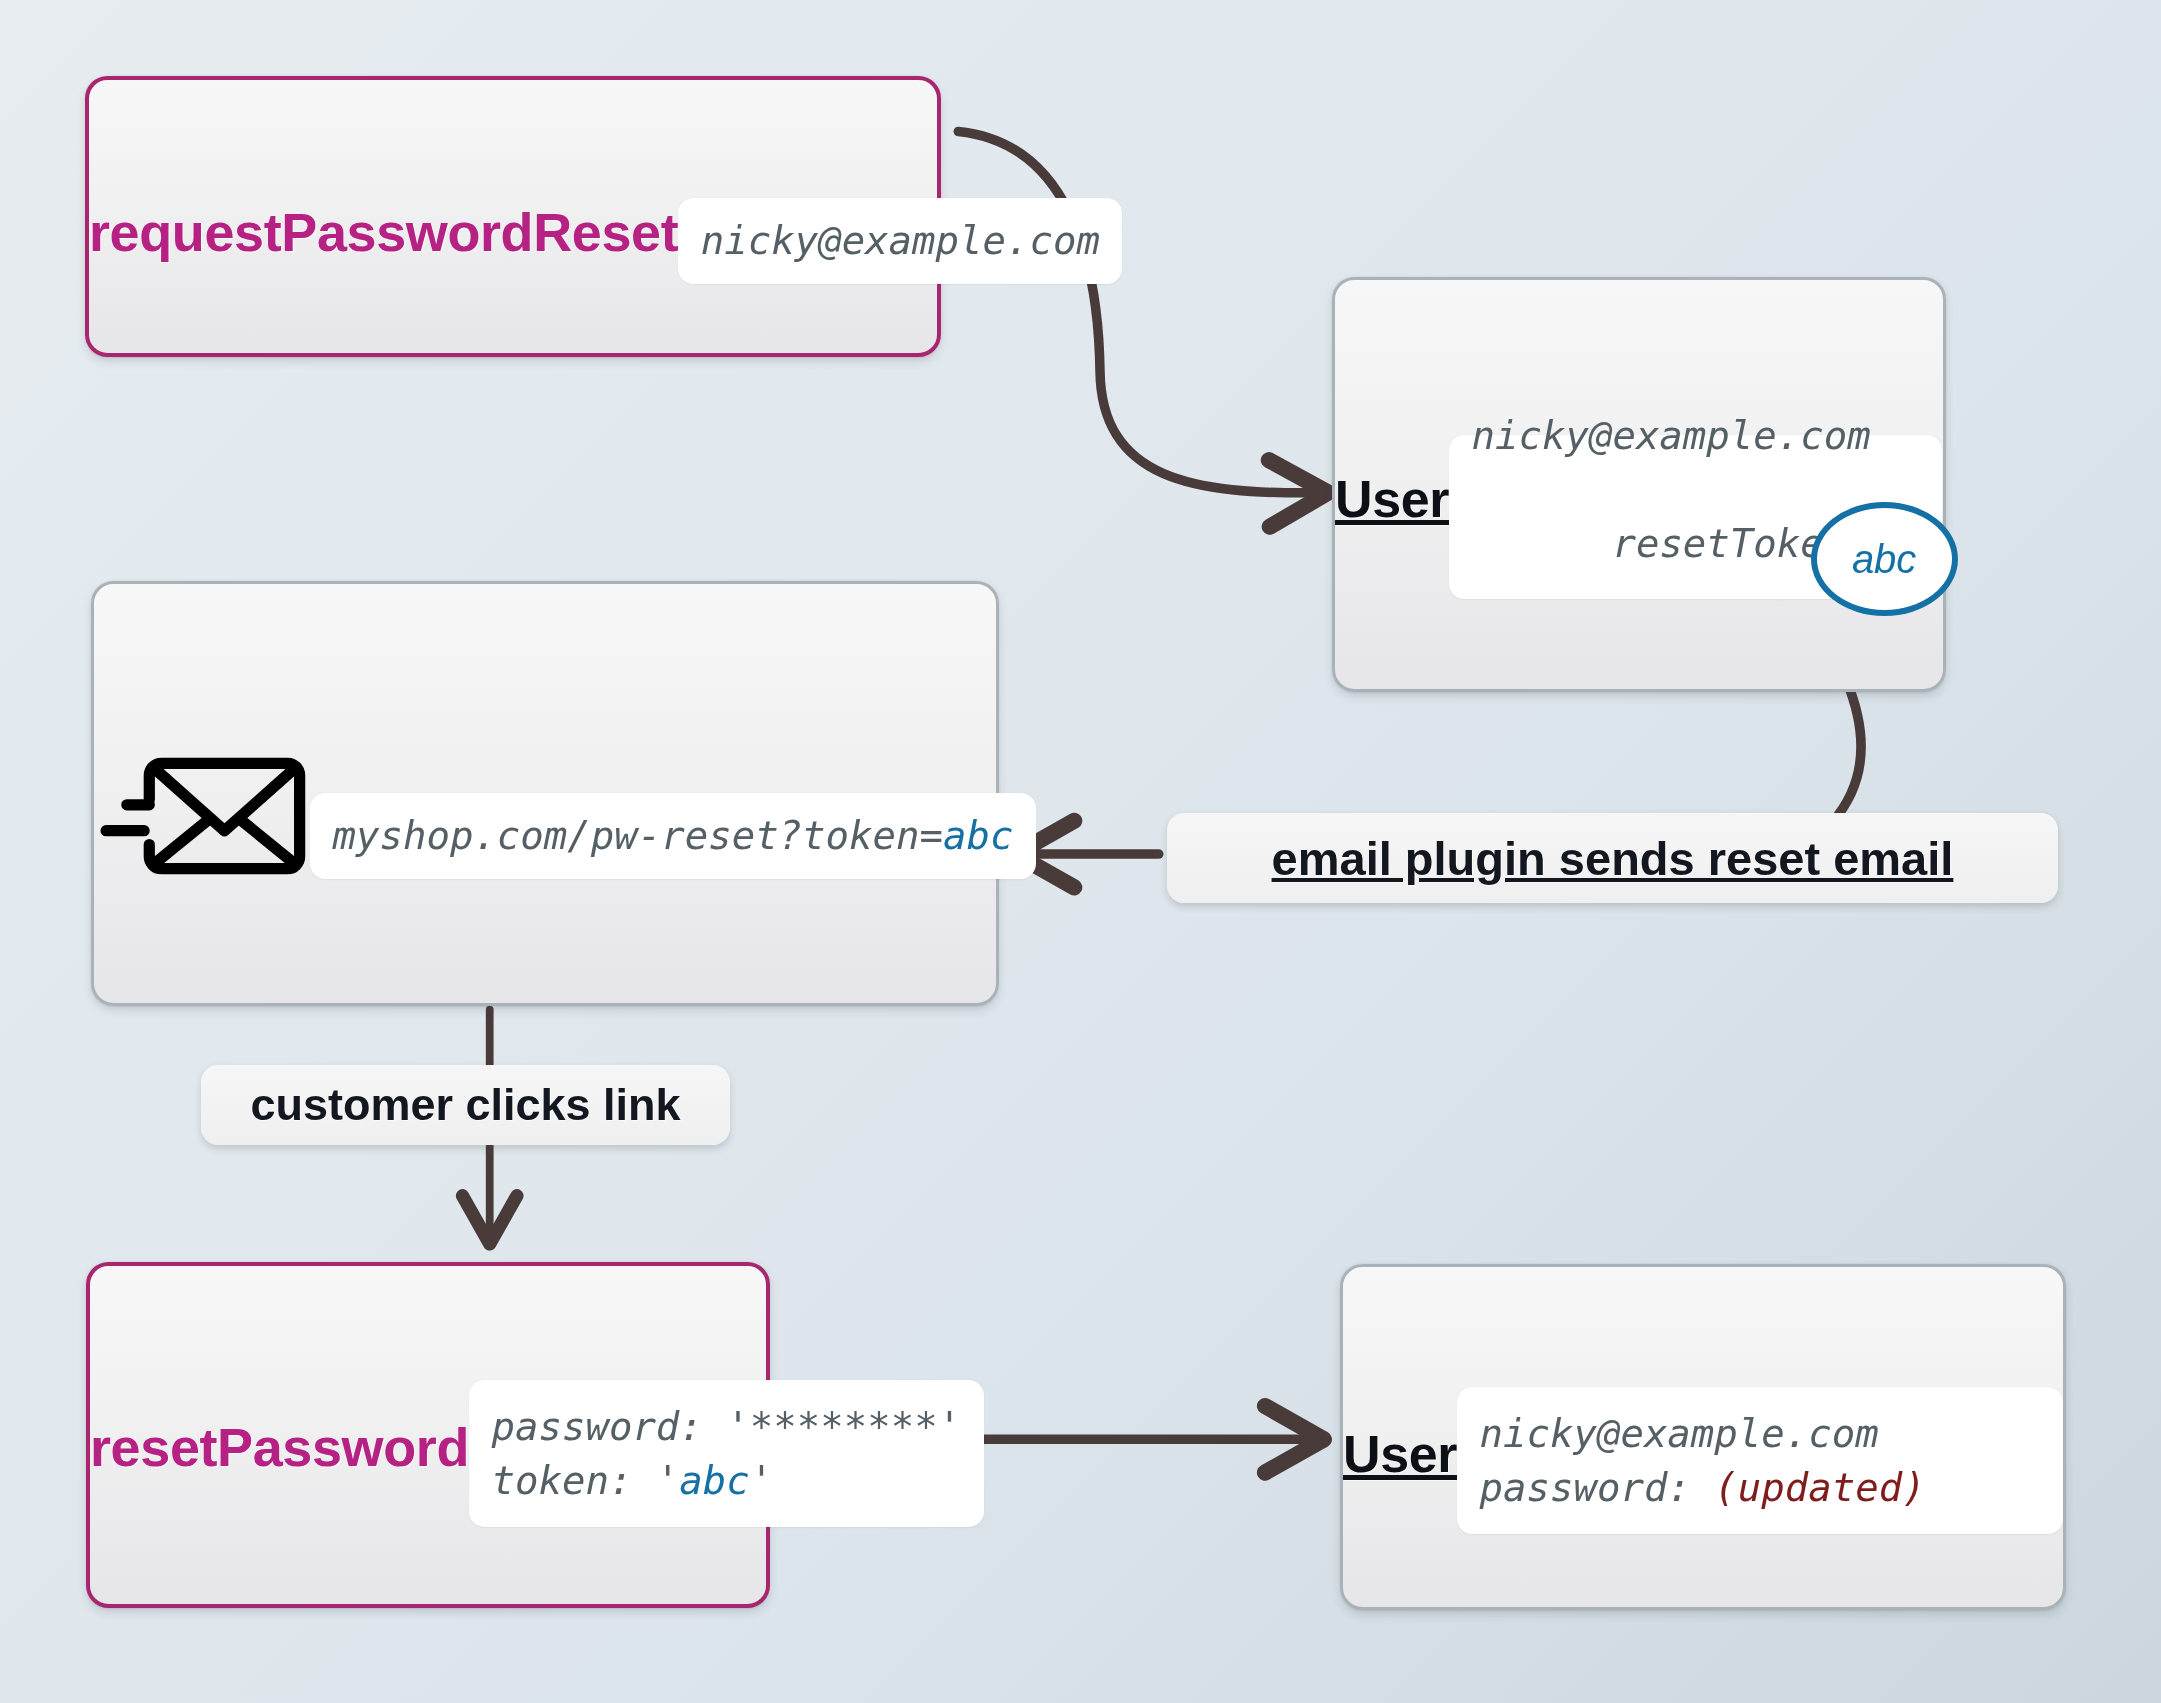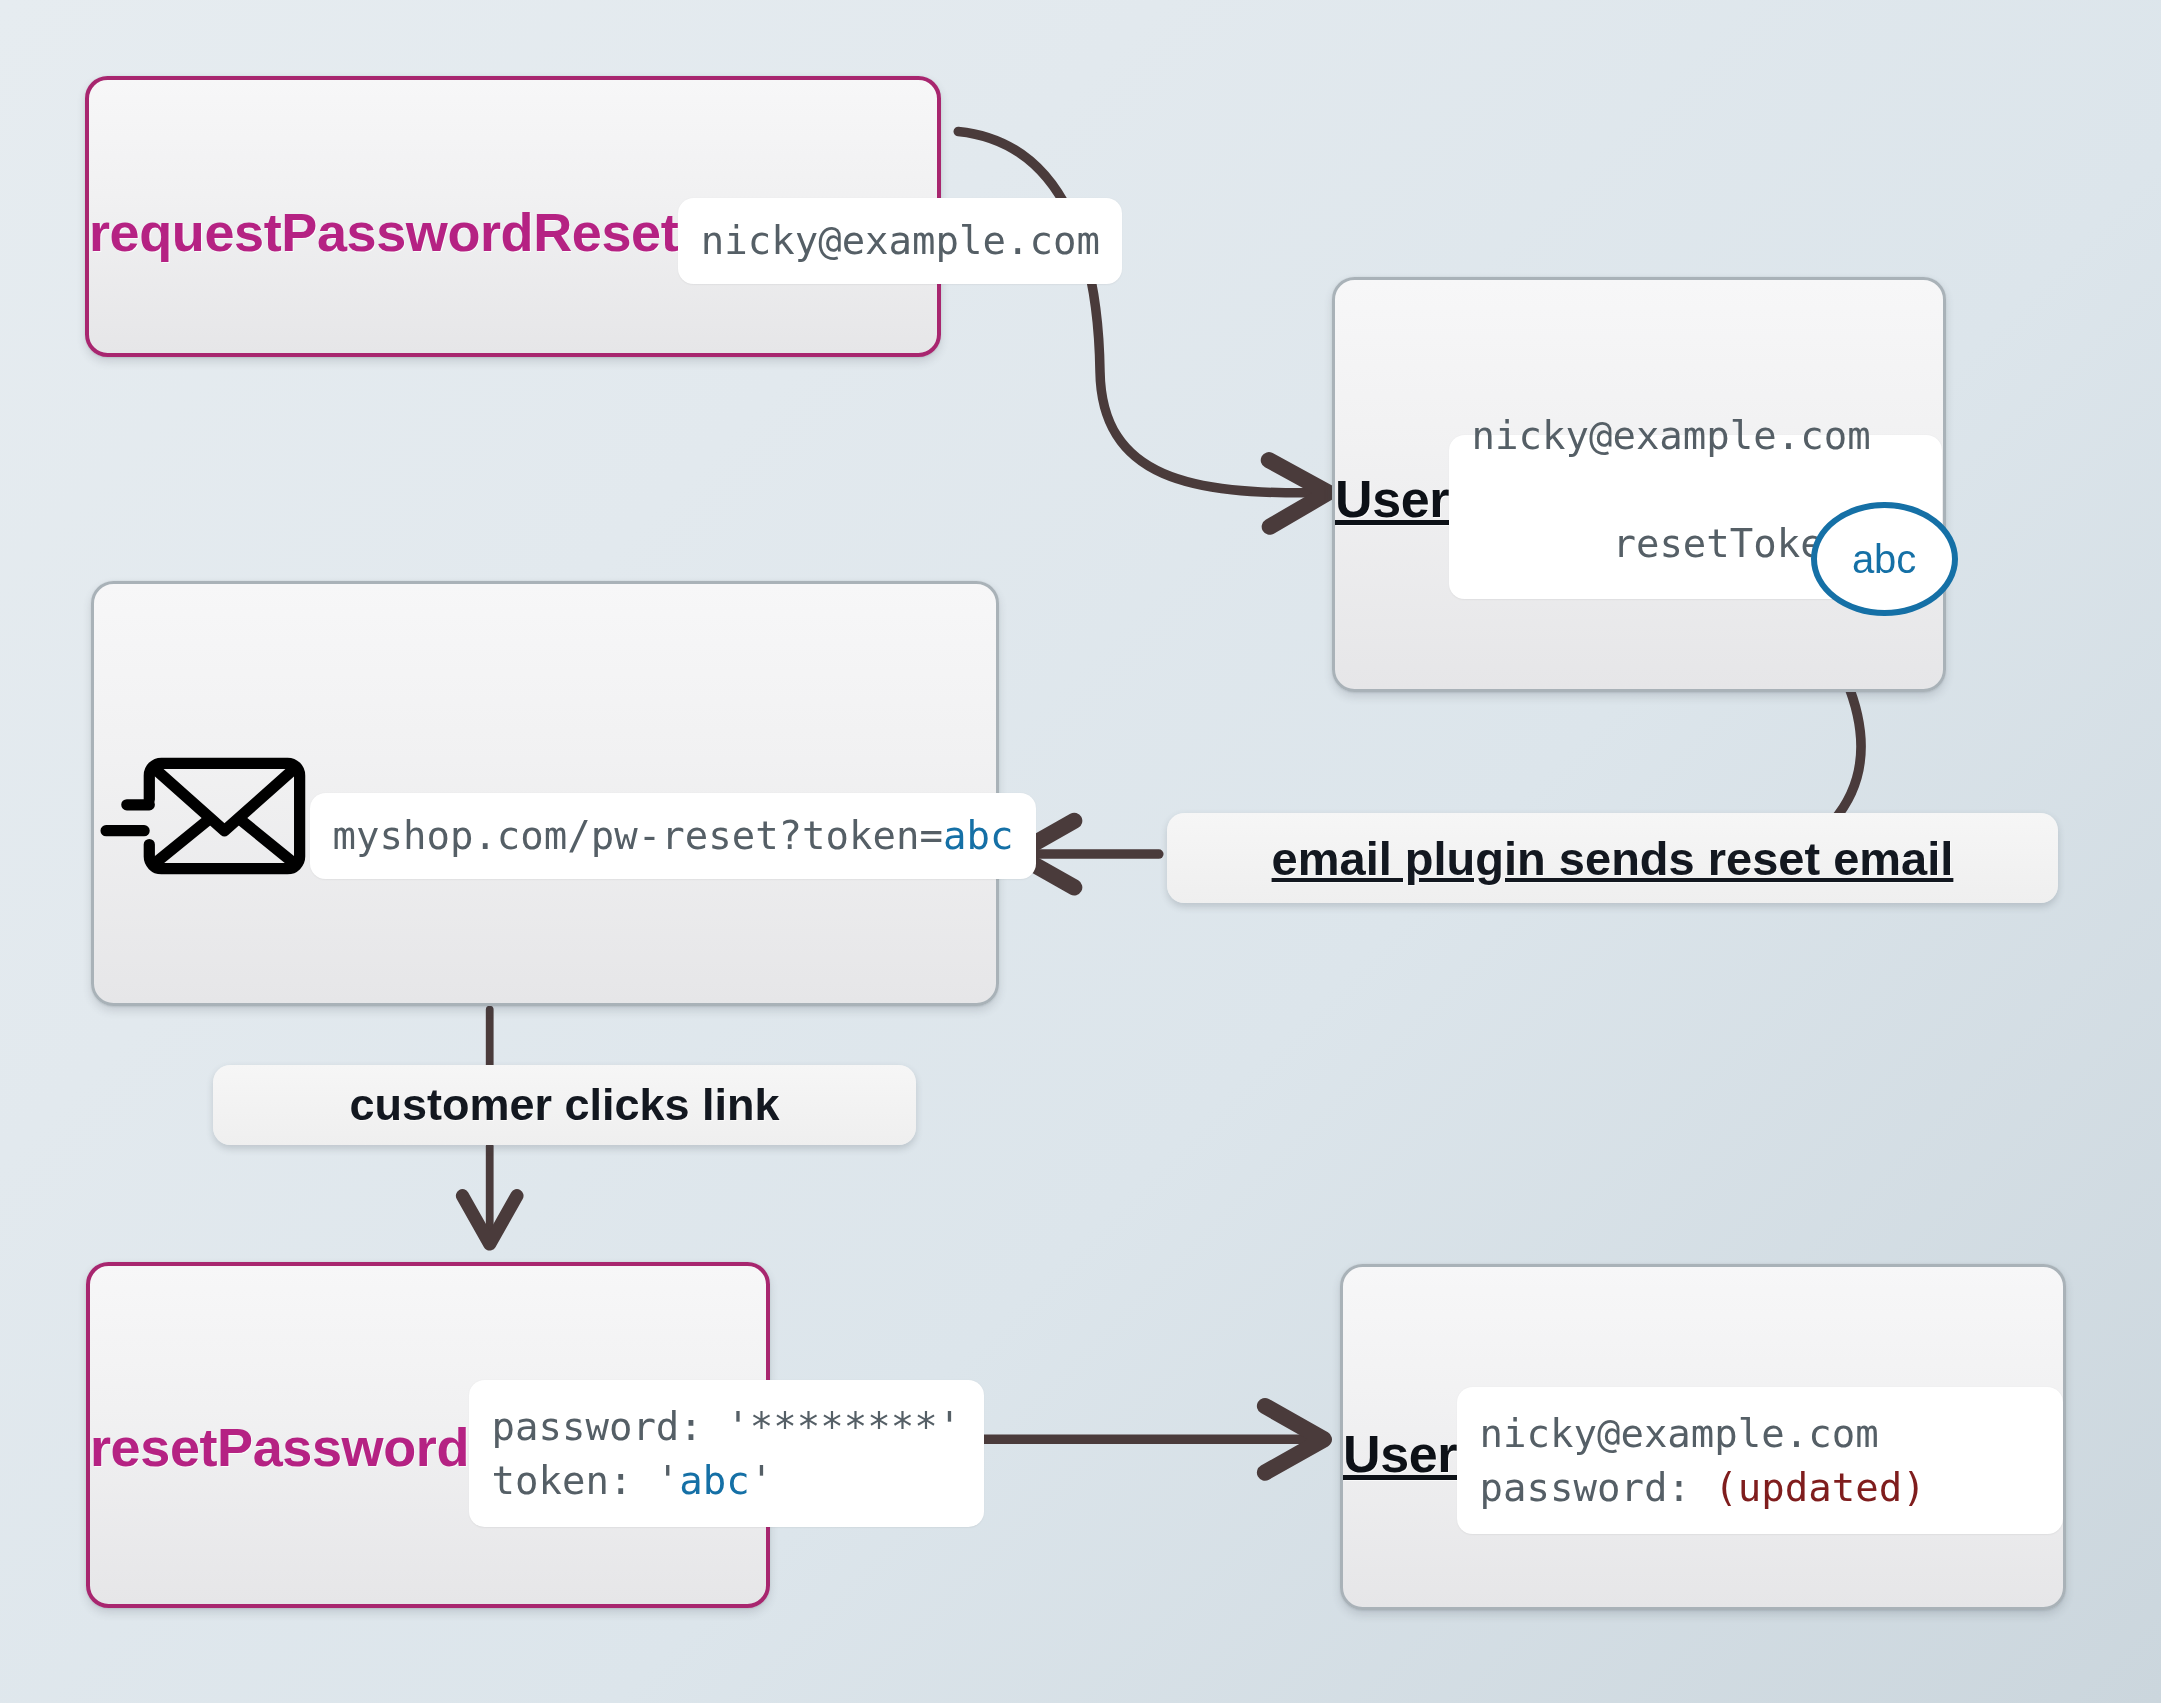--- a/index.html
+++ b/index.html
@@ -61,20 +61,21 @@
   .field {
     background: #ffffff;
     border-radius: 15.6px;
     box-sizing: border-box;
     font-family: "DejaVu Sans Mono", monospace;
     color: #555f66;
     display: flex;
     flex-direction: column;
     justify-content: center;
     box-shadow: 0 0.9px 1.7px rgba(0,0,0,0.05);
+    font-style: italic;
   }
   .field .line {
     white-space: pre;
     line-height: 1.38;
   }
   .tok-blue  { color: #1570a6; }
   .tok-green { color: #7f1d1d; }
 
   
   #node-request {
@@ -187,23 +188,22 @@
     white-space: nowrap;
   }
   #label-plugin {
     left: 1167px; top: 813px;
     width: 891px; height: 90px;
     font-size: 47px;
     text-decoration: underline;
   }
   #label-clicks {
     left: 201px; top: 1065px;
-    width: 703px; height: 80px;
+    width: 529px; height: 80px;
     font-size: 45px;
-    margin-left: 12px;
   }
 </style>
 </head>
 <body>
 
 <svg id="canvas" viewBox="0 0 2500 1970" xmlns="http://www.w3.org/2000/svg">
   <defs>
     <marker id="arrowhead" markerWidth="9" markerHeight="9" refX="6.2" refY="4.5" orient="auto" markerUnits="strokeWidth">
       <path d="M1,1 L7.2,4.5 L1,8" fill="none" stroke="#4a3b3b" stroke-width="1.7" stroke-linecap="round" stroke-linejoin="round"></path>
     </marker>

